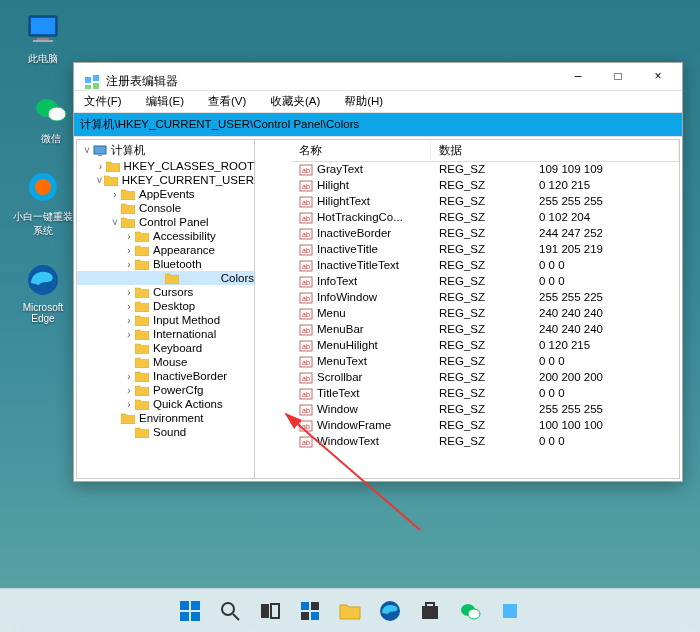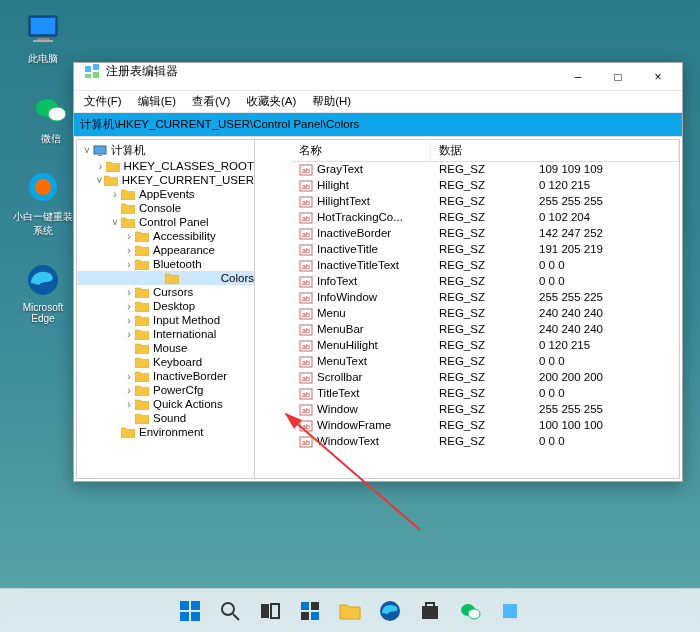--- a/index.html
+++ b/index.html
@@ -1,25 +1,25 @@
 <!DOCTYPE html>
 <html><head>
 <meta charset="utf-8">
 <style>
 * { box-sizing: border-box; margin: 0; padding: 0; font-family: "Segoe UI", "Microsoft YaHei", sans-serif; }
 body { width: 700px; height: 632px; background: linear-gradient(180deg, #2a7a8a 0%, #3a8a9a 50%, #5aa5a5 100%); position: relative; overflow: hidden; }
 .desktop-icon { position: absolute; width: 70px; text-align: center; cursor: pointer; }
 .desktop-icon .icon-box { width: 40px; height: 40px; margin: 0 auto 2px; display: flex; align-items: center; justify-content: center; }
 .desktop-icon .label { color: #fff; font-size: 10px; text-shadow: 0 1px 2px rgba(0,0,0,.6); }
 .win { position: absolute; left: 73px; top: 62px; width: 610px; height: 420px; background: #fff; border: 1px solid #aaa; box-shadow: 0 4px 16px rgba(0,0,0,.3); display: flex; flex-direction: column; }
-.titlebar { height: 28px; display: flex; align-items: flex-start; padding: 0 4px; border-bottom: 1px solid #e5e5e5; }
+.titlebar { height: 28px; display: flex; align-items: flex-end; padding: 0 4px; border-bottom: 1px solid #e5e5e5; }
 .titlebar .ticon { width: 16px; height: 16px; margin: 0 6px; }
 .titlebar .title { flex: 1; font-size: 12px; }
 .titlebar .wbtn { width: 40px; height: 28px; display: flex; align-items: center; justify-content: center; font-size: 12px; cursor: pointer; }
-.menubar { height: 22px; display: flex; align-items: center; padding: 0 6px; gap: 8px; font-size: 11.5px; border-bottom: 1px solid #e5e5e5; }
+.menubar { height: 22px; display: flex; align-items: center; padding: 0 6px; gap: 16px; font-size: 11.5px; border-bottom: 1px solid #e5e5e5; }
 .menubar span { cursor: pointer; padding: 2px 4px; }
 .addrbar { height: 24px; display: flex; align-items: center; padding: 0 6px; font-size: 11.5px; border-bottom: 1px solid #ddd; background: #0ea5e9; }
 .content { flex: 1; display: flex; overflow: hidden; border: 1px solid #ccc; margin: 2px; }
 .tree { width: 178px; overflow-y: auto; font-size: 11.5px; border-right: 1px solid #ccc; padding: 2px 0; }
 .tree-item { display: flex; align-items: center; padding: 1px 0 1px 4px; cursor: pointer; white-space: nowrap; }
 .tree-item .exp { width: 12px; display: inline-block; text-align: center; font-size: 10px; color: #666; }
 .tree-item .ficon { width: 14px; height: 12px; display: inline-block; margin-right: 4px; }
 .tree-item.selected { background: #cce8ff; }
 .folder-svg { fill: #f5c542; stroke: #d4a017; stroke-width: .5; }
 .list { flex: 1; overflow: auto; font-size: 11.5px; margin-left: 36px; }
@@ -201,63 +201,63 @@
           <span class="ficon"><svg width="14" height="12" viewBox="0 0 14 12">
               <path class="folder-svg" d="M0 2h5l1.5 1.5H14V12H0z"></path>
             </svg></span>
           <span>International</span>
         </div>
         <div class="tree-item" style="padding-left: 46px;">
           <span class="exp"></span>
           <span class="ficon"><svg width="14" height="12" viewBox="0 0 14 12">
               <path class="folder-svg" d="M0 2h5l1.5 1.5H14V12H0z"></path>
             </svg></span>
+          <span>Keyboard</span>
+        </div>
+        <div class="tree-item" style="padding-left: 46px;">
+          <span class="exp"></span>
+          <span class="ficon"><svg width="14" height="12" viewBox="0 0 14 12">
+              <path class="folder-svg" d="M0 2h5l1.5 1.5H14V12H0z"></path>
+            </svg></span>
           <span>Mouse</span>
         </div>
         <div class="tree-item" style="padding-left: 46px;">
-          <span class="exp"></span>
-          <span class="ficon"><svg width="14" height="12" viewBox="0 0 14 12">
-              <path class="folder-svg" d="M0 2h5l1.5 1.5H14V12H0z"></path>
-            </svg></span>
-          <span>Keyboard</span>
-        </div>
-        <div class="tree-item" style="padding-left: 46px;">
           <span class="exp">›</span>
           <span class="ficon"><svg width="14" height="12" viewBox="0 0 14 12">
               <path class="folder-svg" d="M0 2h5l1.5 1.5H14V12H0z"></path>
             </svg></span>
           <span>InactiveBorder</span>
         </div>
         <div class="tree-item" style="padding-left: 46px;">
           <span class="exp">›</span>
           <span class="ficon"><svg width="14" height="12" viewBox="0 0 14 12">
               <path class="folder-svg" d="M0 2h5l1.5 1.5H14V12H0z"></path>
             </svg></span>
           <span>PowerCfg</span>
         </div>
         <div class="tree-item" style="padding-left: 46px;">
           <span class="exp">›</span>
           <span class="ficon"><svg width="14" height="12" viewBox="0 0 14 12">
               <path class="folder-svg" d="M0 2h5l1.5 1.5H14V12H0z"></path>
             </svg></span>
           <span>Quick Actions</span>
         </div>
+        <div class="tree-item" style="padding-left: 32px;">
+          <span class="exp"></span>
+          <span class="ficon"><svg width="14" height="12" viewBox="0 0 14 12">
+              <path class="folder-svg" d="M0 2h5l1.5 1.5H14V12H0z"></path>
+            </svg></span>
+          <span>Environment</span>
+        </div>
         <div class="tree-item" style="padding-left: 46px;">
           <span class="exp"></span>
           <span class="ficon"><svg width="14" height="12" viewBox="0 0 14 12">
               <path class="folder-svg" d="M0 2h5l1.5 1.5H14V12H0z"></path>
             </svg></span>
           <span>Sound</span>
-        </div>
-        <div class="tree-item" style="padding-left: 32px;">
-          <span class="exp"></span>
-          <span class="ficon"><svg width="14" height="12" viewBox="0 0 14 12">
-              <path class="folder-svg" d="M0 2h5l1.5 1.5H14V12H0z"></path>
-            </svg></span>
-          <span>Environment</span>
         </div>
       </div>
     <div class="list">
       <div class="list-header">
         <div class="col-name">名称</div>
         <div class="col-data">数据</div>
       </div>
       <div id="rows">
           <div class="list-row">
             <div class="col-name"><span class="vicon"><svg width="14" height="14" viewBox="0 0 14 14">
@@ -290,21 +290,21 @@
                 </svg></span><span>HotTrackingCo...</span></div>
             <div class="col-type">REG_SZ</div>
             <div class="col-data">0 102 204</div>
           </div>
           <div class="list-row">
             <div class="col-name"><span class="vicon"><svg width="14" height="14" viewBox="0 0 14 14">
                   <rect x="1" y="2" width="12" height="10" fill="#fff" stroke="#c66"></rect>
                   <text x="3" y="10" font-size="7" fill="#c33">ab</text>
                 </svg></span><span>InactiveBorder</span></div>
             <div class="col-type">REG_SZ</div>
-            <div class="col-data">142 247 252</div>
+            <div class="col-data">244 247 252</div>
           </div>
           <div class="list-row">
             <div class="col-name"><span class="vicon"><svg width="14" height="14" viewBox="0 0 14 14">
                   <rect x="1" y="2" width="12" height="10" fill="#fff" stroke="#c66"></rect>
                   <text x="3" y="10" font-size="7" fill="#c33">ab</text>
                 </svg></span><span>InactiveTitle</span></div>
             <div class="col-type">REG_SZ</div>
             <div class="col-data">191 205 219</div>
           </div>
           <div class="list-row">

